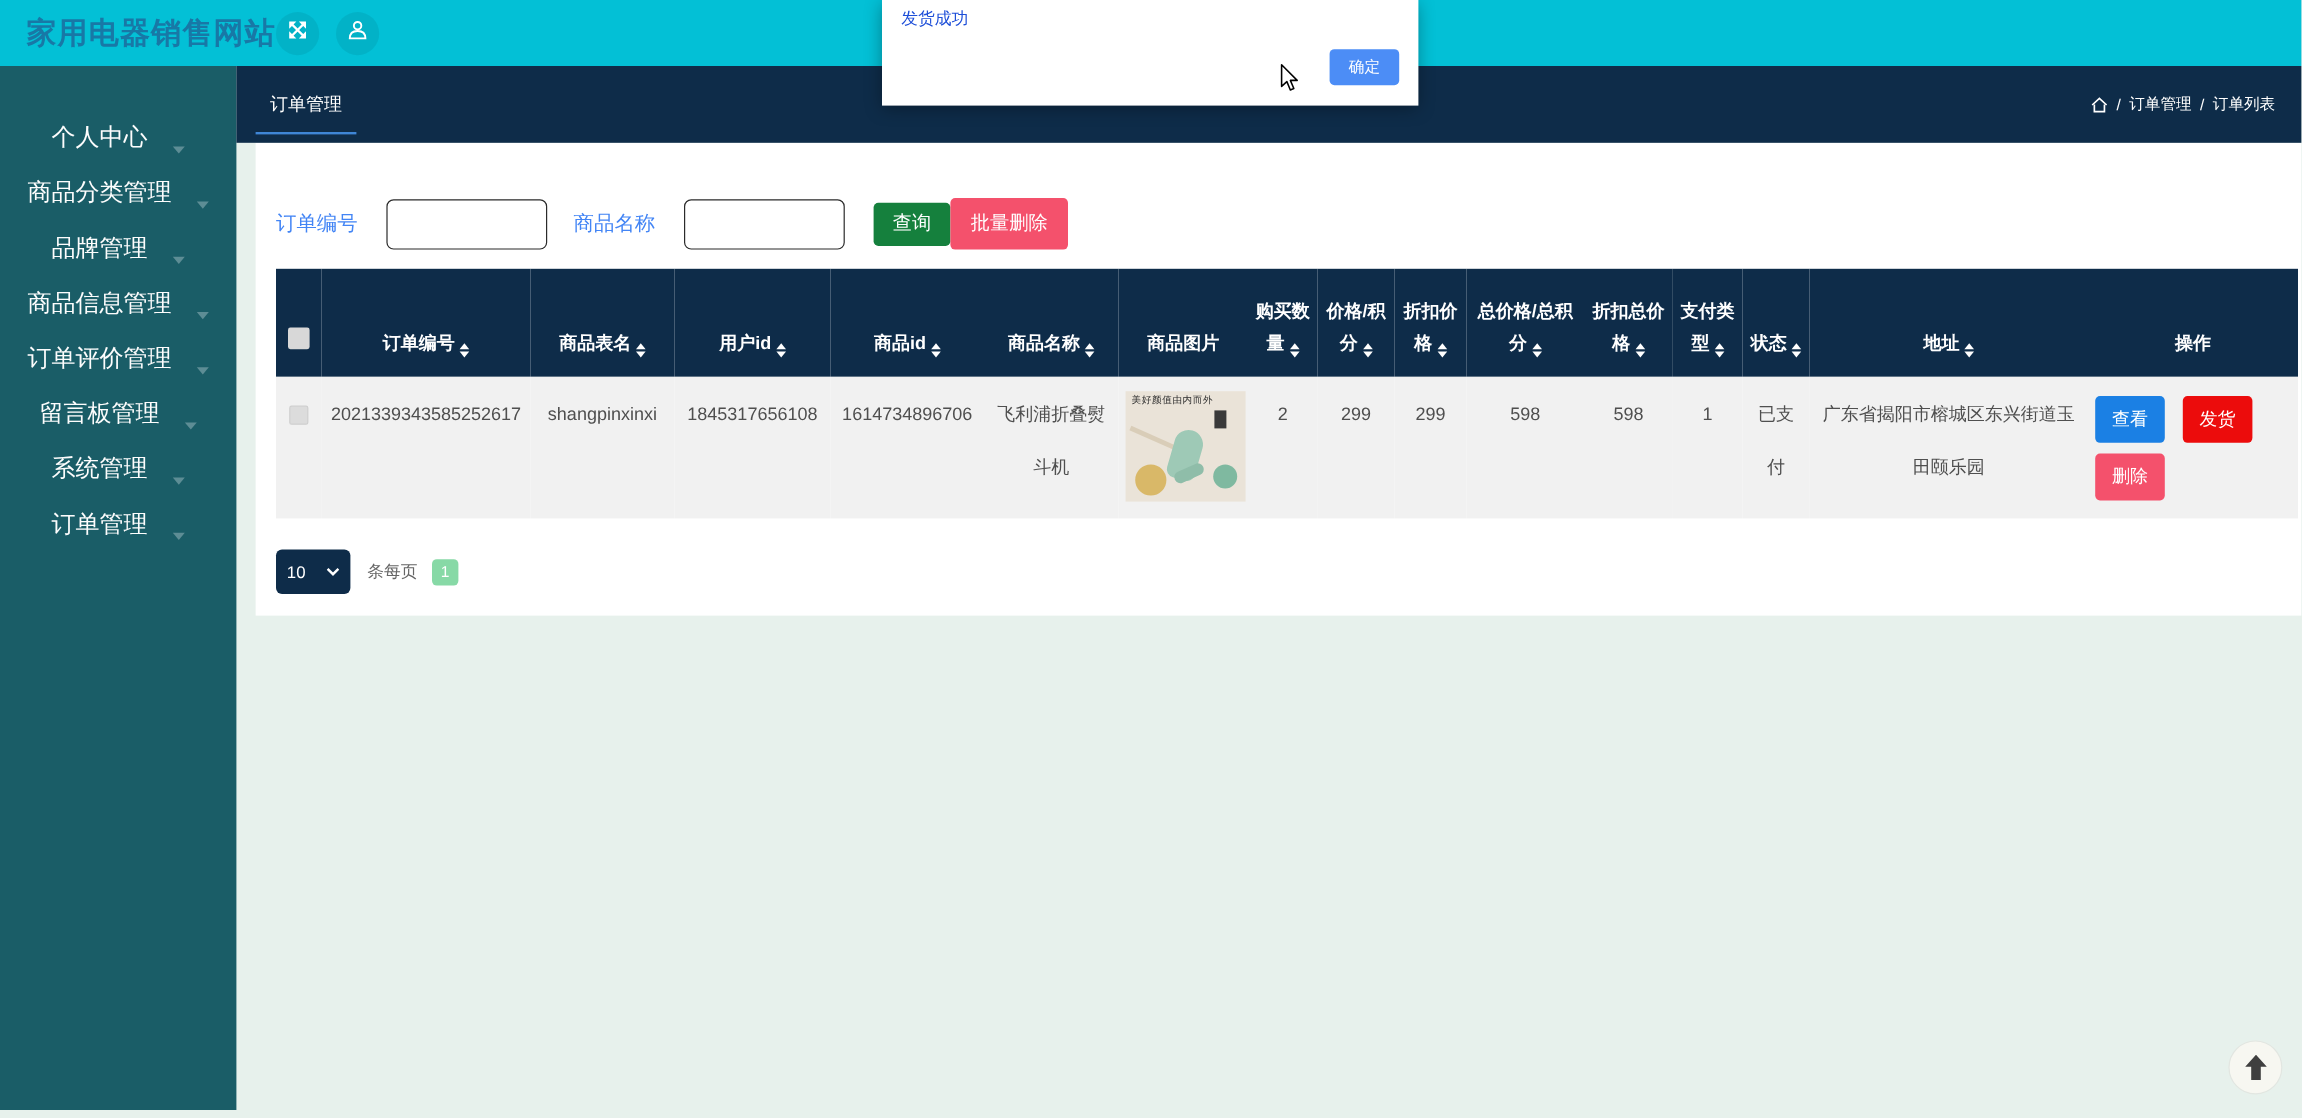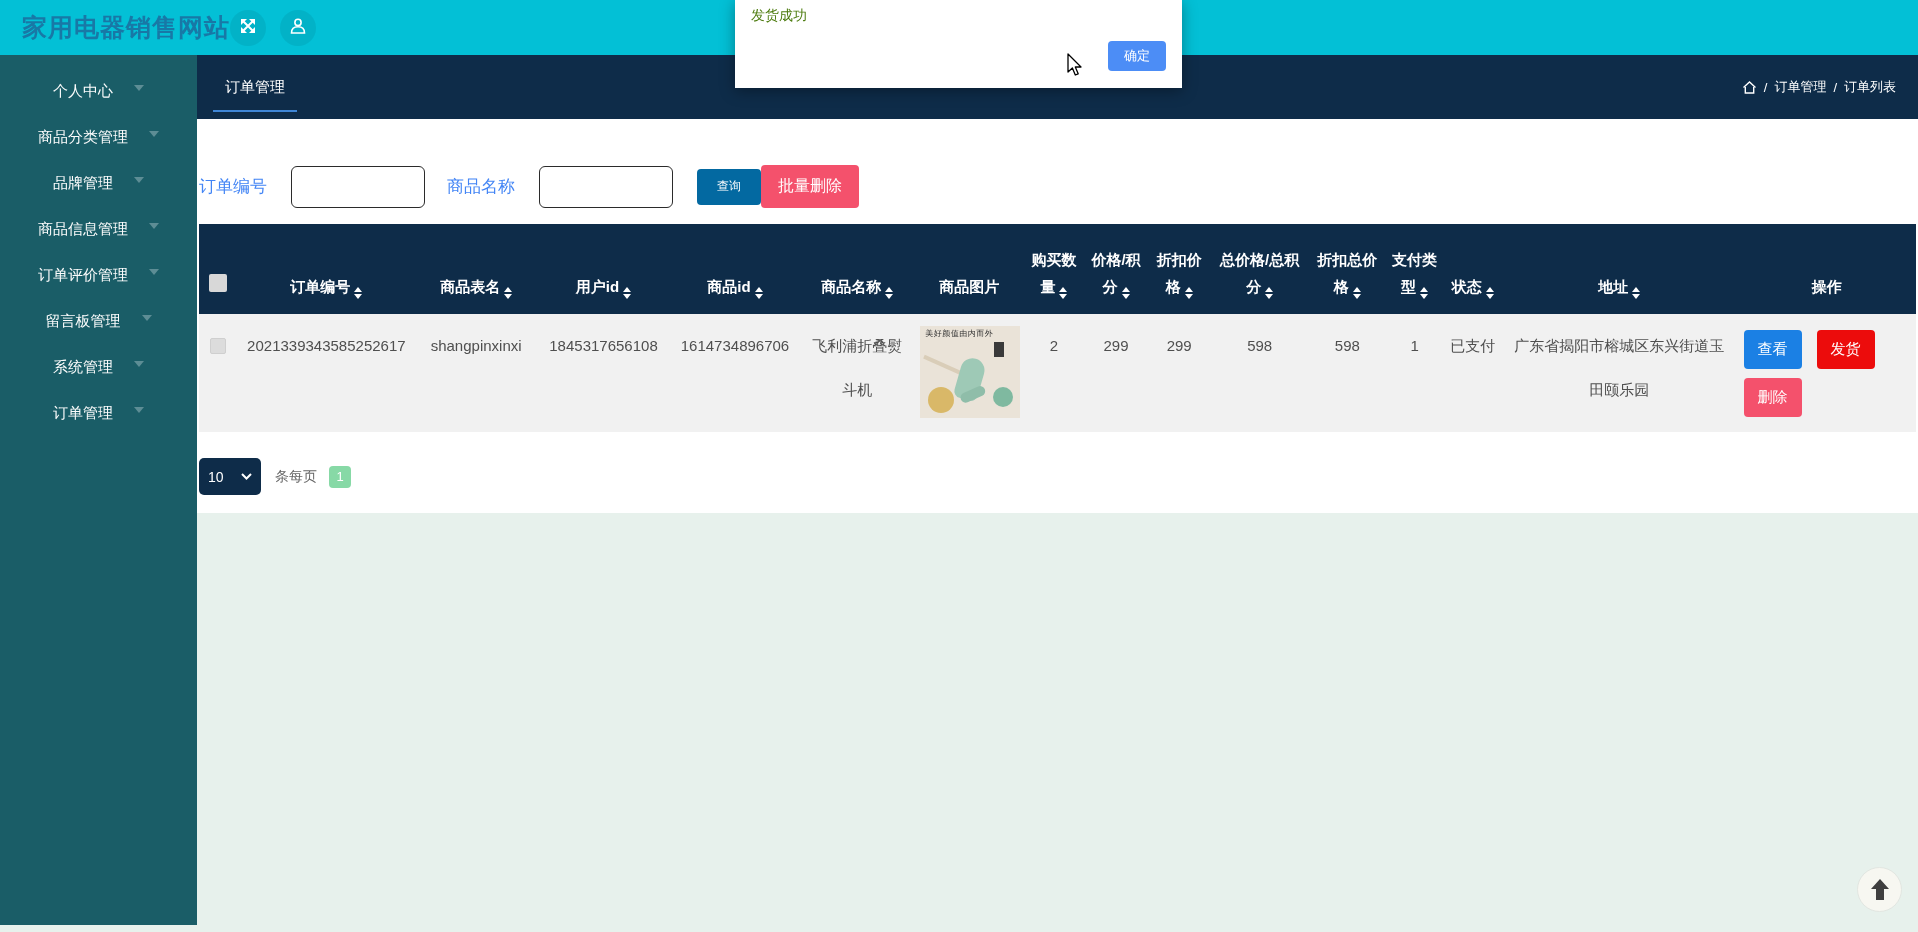--- a/index.html
+++ b/index.html
@@ -9,37 +9,37 @@
 
   
   .app-header{position:absolute;top:0;left:0;width:100%;height:55px;background:#03c0d6;display:flex;align-items:center;justify-content:flex-start;padding:12px 22px;z-index:5}
   .app-title{font-size:25px;font-weight:bold;color:#1878a6;letter-spacing:1px}
   .header-actions{display:flex;gap:14px;align-items:center}
   .hbtn{width:36px;height:36px;border-radius:50%;background:rgba(0,60,70,0.10);display:flex;align-items:center;justify-content:center;cursor:pointer}
 
   
   .sidebar{position:absolute;top:55px;left:0;width:197px;height:870px;background:#1a5d67;z-index:2}
   .sidebar ul{list-style:none;padding-top:27px}
-  .sidebar li{height:46px;display:flex;align-items:flex-start;justify-content:center;gap:21px;color:#fdfdfd;font-size:15px;cursor:pointer}
+  .sidebar li{height:46px;display:flex;align-items:flex-end;justify-content:center;gap:21px;color:#fdfdfd;font-size:20px;cursor:pointer}
   .caret{width:0;height:0;border-left:5px solid transparent;border-right:5px solid transparent;border-top:6px solid #5d8d95;margin-top:3px}
 
   
   .tabbar{position:absolute;top:55px;left:197px;right:0;height:64px;background:#0e2c49;display:flex;align-items:center;justify-content:space-between;z-index:3}
   .tab{position:relative;height:100%;display:flex;align-items:center;margin-left:12px;padding:0 16px;color:#fff;font-size:15px;cursor:pointer}
   .tab::after{content:"";position:absolute;left:4px;right:4px;bottom:7px;height:2px;background:#3f86d6}
   .breadcrumb{display:flex;align-items:center;gap:7px;color:#fff;font-size:13px;margin-right:22px}
   .breadcrumb .crumb{cursor:pointer}
 
   
-  .content{position:absolute;top:119px;left:197px;right:0;height:394px;background:#fff;padding:0 2px;z-index:2}
+  .content{position:absolute;top:119px;left:213px;right:0;height:394px;background:#fff;padding:0 17px;z-index:2}
   .search-row{display:flex;align-items:center;margin-top:46px}
   .search-label{font-size:17px;color:#4385f5;margin-right:24px}
   .search-input{width:134px;height:42px;border:1px solid #2b2b2b;border-radius:6px;margin-right:22px;font-size:15px;padding:0 10px;outline:none;background:#fff}
   .btn{border:none;border-radius:4px;color:#fff;cursor:pointer;font-family:inherit}
-  .btn-query{width:64px;height:36px;background:#0369a1;font-size:12px;margin-left:2px}
+  .btn-query{width:64px;height:36px;background:#15803d;font-size:16px;margin-left:2px}
   .btn-batch{width:98px;height:43px;background:#f4516c;font-size:16px;}
 
   
   table{width:100%;table-layout:fixed;border-collapse:collapse;margin-top:16px}
   thead th{background:#0e2c49;color:#fff;font-size:15px;font-weight:bold;height:90px;vertical-align:bottom;padding:8px 6px 13px;word-break:break-all;line-height:1.85;text-align:center}
   tbody td{background:#f1f1f1;color:#4f4f4f;font-size:15px;text-align:center;vertical-align:top;padding:10px 6px 14px;word-break:break-all;line-height:44px}
   .sort{display:inline-flex;flex-direction:column;gap:2px;margin-left:4px;vertical-align:baseline}
   .sort i{display:block;width:0;height:0;border-left:4px solid transparent;border-right:4px solid transparent}
   .sort .up{border-bottom:5px solid #fff}
   .sort .dn{border-top:5px solid #fff}
@@ -66,21 +66,21 @@
   .btn-del{background:#f4516c;padding:10px 14px;font-size:15px}
 
   
   .pagination{display:flex;align-items:center;margin-top:26px}
   .pg-select{width:62px;height:37px;background:#0e2c49;border-radius:5px;color:#fff;display:flex;align-items:center;justify-content:space-between;padding:0 9px;font-size:14px;cursor:pointer}
   .pg-label{color:#666;font-size:14px;margin-left:14px}
   .pg-badge{min-width:22px;height:22px;background:#87d9a6;color:#fff;border-radius:4px;display:flex;align-items:center;justify-content:center;font-size:13px;margin-left:12px;padding:0 5px;cursor:pointer}
 
   
   .modal{position:absolute;top:0;left:735px;width:447px;height:88px;background:#fff;box-shadow:0 3px 14px rgba(0,0,0,0.35);z-index:20}
-  .modal-msg{position:absolute;top:7px;left:16px;font-size:14px;color:#4d7c0f}
+  .modal-msg{position:absolute;top:7px;left:16px;font-size:14px;color:#1d4ed8}
   .modal-confirm{position:absolute;right:16px;top:41px;width:58px;height:30px;background:#4c8df6;font-size:13px;border-radius:4px}
 
   
   .cursor{position:absolute;left:1064px;top:53px;z-index:30;pointer-events:none}
   .backtop{position:absolute;left:1857px;top:867px;width:45px;height:45px;border-radius:50%;background:#f7f7f1;border:1px solid #e2e6e1;display:flex;align-items:center;justify-content:center;cursor:pointer;z-index:6}
 </style>
 </head>
 <body>
 
 <div class="stage">

